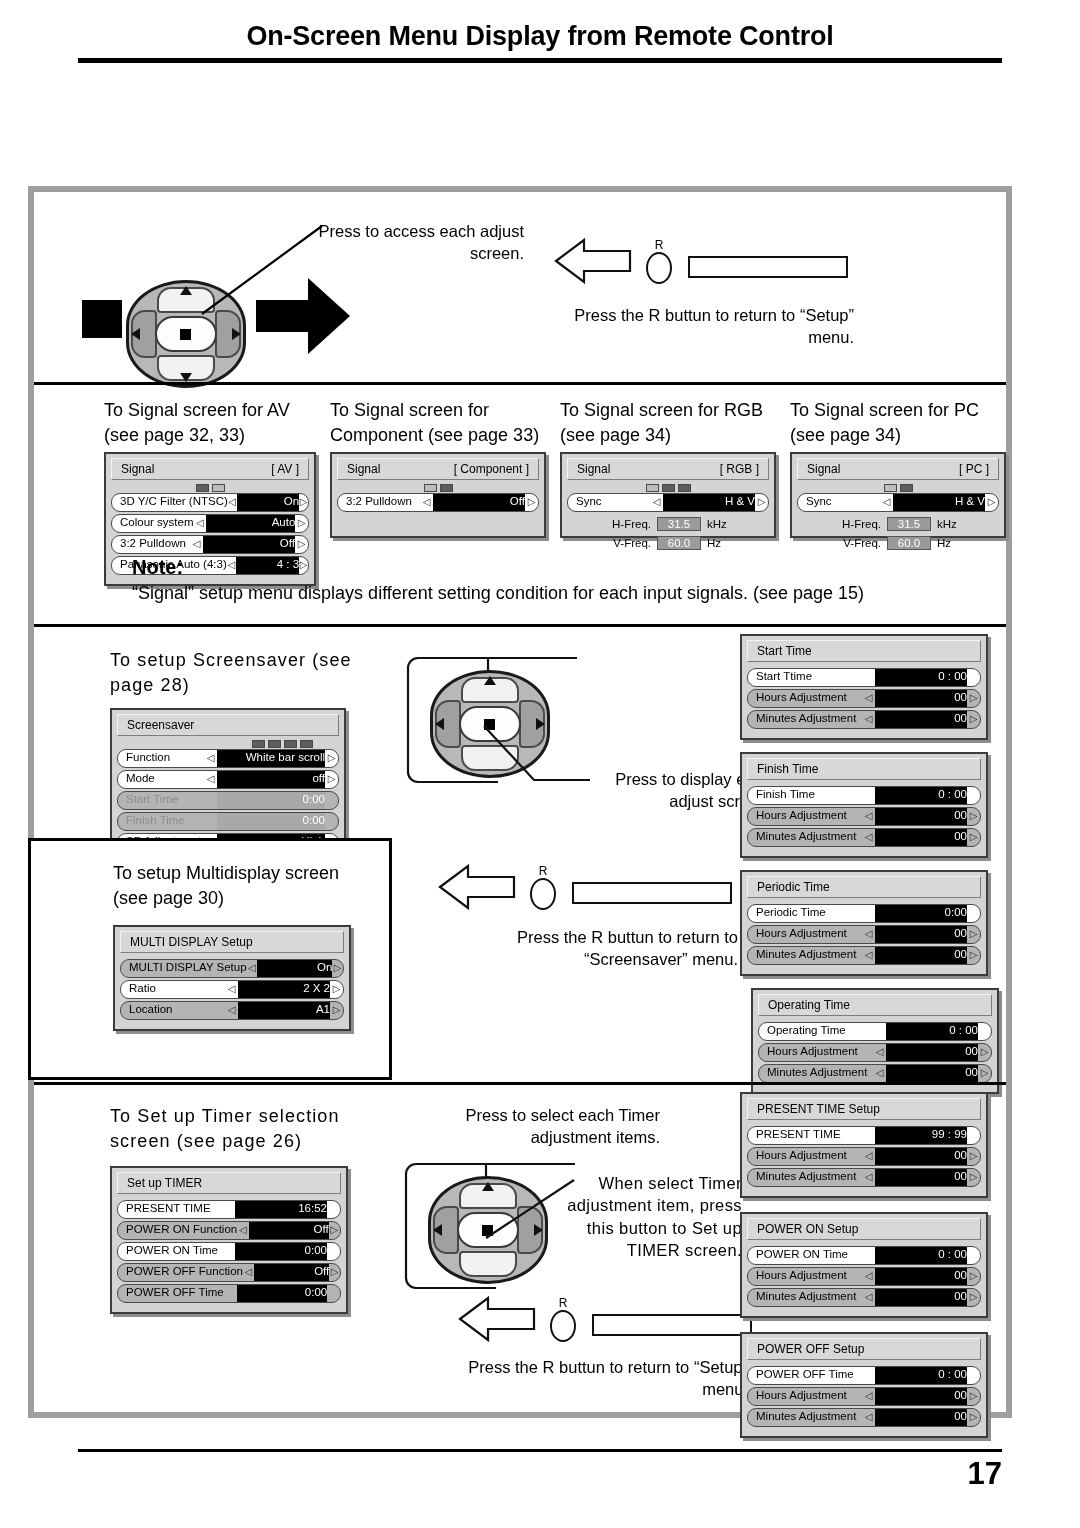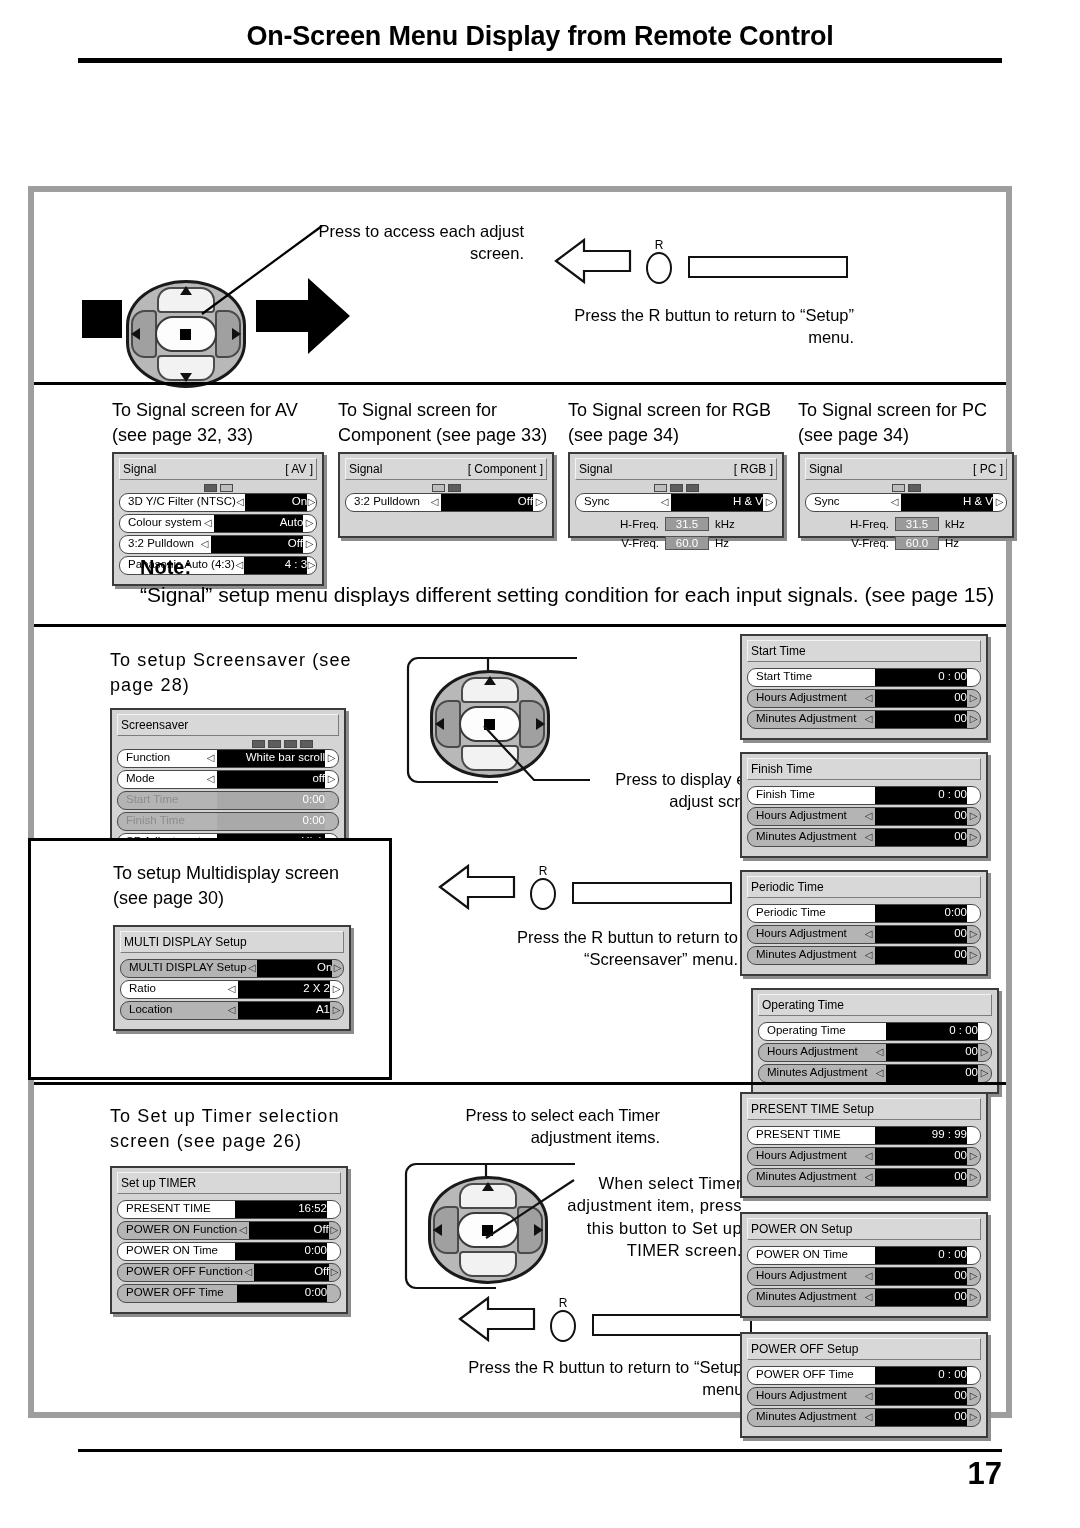--- a/index.html
+++ b/index.html
@@ -90,21 +90,21 @@
     border:2px solid #3b3b3b;
     box-shadow:3px 3px 0 #8d8d8d;
     padding:4px 5px 7px 5px;
     box-sizing:border-box;
   }
   .osd-title{
     background:#d8d8d8;
     border:1px solid #7c7c7c;
     border-top-color:#f3f3f3;border-left-color:#f3f3f3;
     font-size:12px;
-    padding:3px 3px;
+    padding:3px 9px;
     margin-bottom:4px;
   }
   .osd-dots{
     display:flex;gap:3px;justify-content:center;
     margin:2px 0 3px 0;height:6px;
   }
   .osd-dots i{display:block;width:11px;height:6px;border:1px solid #4a4a4a;background:#bdbdbd;}
   .osd-dots i.on{background:#5d5d5d;}
   .osd-row{
     display:flex;align-items:stretch;
@@ -145,21 +145,21 @@
     position:relative;width:78px;height:46px;flex:0 0 auto;
   }
   .rcirc{
     width:26px;height:32px;border:2.5px solid #111;border-radius:50%;
     box-sizing:border-box;
   }
   .rlabel{font-size:12px;text-align:center;line-height:1;margin-bottom:1px;}
   .rbar{width:160px;height:22px;border:2px solid #111;box-sizing:border-box;}
 
   .note-label{font-weight:bold;font-size:20px;}
-  .note-body{font-size:21px;}
+  .note-body{font-size:18px;}
 
   .page-footer{
     position:absolute;left:78px;top:1449px;width:924px;
   }
   .footer-rule{border-bottom:3px solid #000;}
   .page-num{
     text-align:right;font-size:31px;font-weight:bold;margin-top:4px;
   }
 </style>
 </head>
@@ -210,21 +210,21 @@
         <div class="rcirc"></div>
       </div>
       <div class="rbar" style="margin-left:16px;margin-top:12px;"></div>
     </div>
 
     <div class="ptext" style="position:absolute;left:520px;top:112px;width:300px;">Press the R buttun to return to “Setup” menu.</div>
   </div>
 
   <div class="section-divider" style="top:190px;"></div>
 
-  <div style="position:absolute;left:8px;top:192px;width:100%;height:240px;">
+  <div style="position:absolute;left:0;top:192px;width:100%;height:240px;">
     <div style="position:absolute;left:70px;top:14px;display:flex;gap:8px;">
 
       <div style="width:218px;">
         <div class="heading" style="height:54px;">To Signal screen for AV (see page 32, 33)</div>
         <div class="osd" style="width:212px;">
           <div class="osd-title" style="display:flex;justify-content:space-between;">
             <span>Signal</span>
             <span>[ AV ]</span>
           </div>
           <div class="osd-dots">

